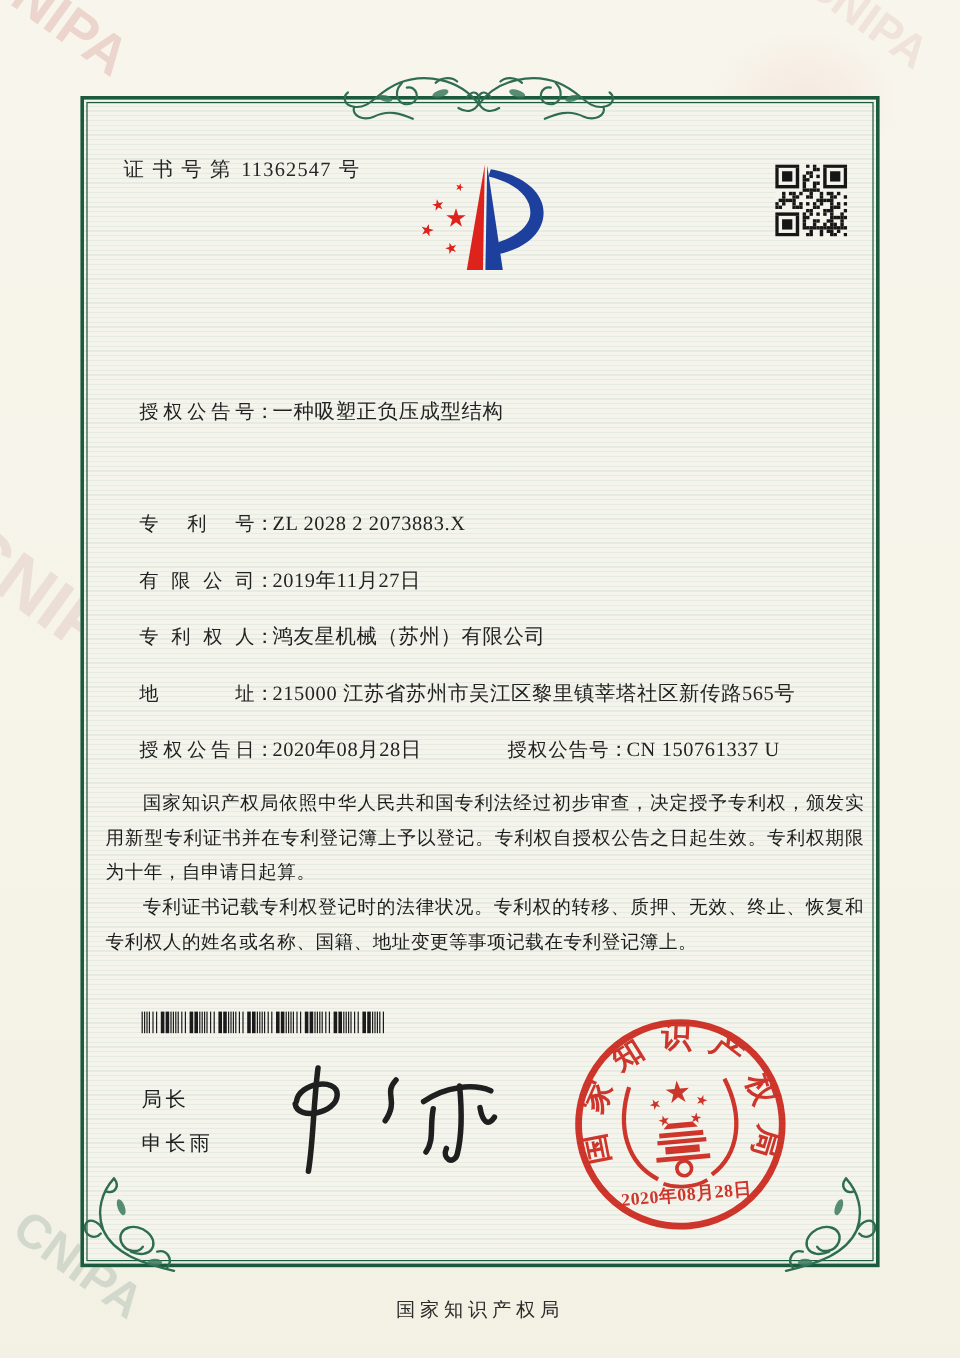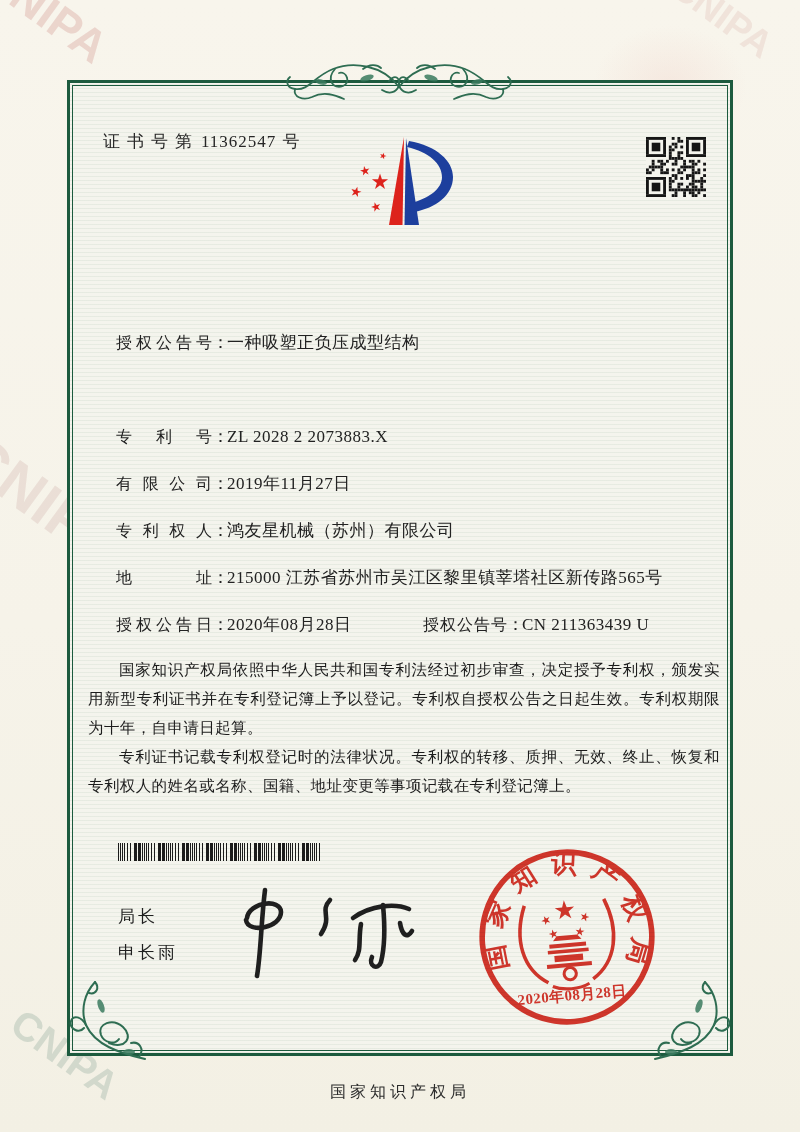--- a/index.html
+++ b/index.html
@@ -249,21 +249,21 @@
     </div>
     <div class="frow" style="top:436px">
       <span class="flabel">专利权人</span><span class="fcolon">：</span><span class="fvalue">鸿友星机械（苏州）有限公司</span>
     </div>
     <div class="frow" style="top:483px">
       <span class="flabel">地址</span><span class="fcolon">：</span><span class="fvalue">215000 江苏省苏州市吴江区黎里镇莘塔社区新传路565号</span>
     </div>
     <div class="frow" style="top:530px">
       <span class="flabel">授权公告日</span><span class="fcolon">：</span><span class="fvalue">2020年08月28日</span>
       <span class="grant2">
-        <span class="flabel">授权公告号</span><span class="fcolon">：</span><span class="fvalue">CN 211363439 U</span>
+        <span class="flabel">授权公告号</span><span class="fcolon">：</span><span class="fvalue">CN 150761337 U</span>
       </span>
     </div>
 
     <div class="bodytext">
       <p>国家知识产权局依照中华人民共和国专利法经过初步审查，决定授予专利权，颁发实用新型专利证书并在专利登记簿上予以登记。专利权自授权公告之日起生效。专利权期限为十年，自申请日起算。</p>
       <p>专利证书记载专利权登记时的法律状况。专利权的转移、质押、无效、终止、恢复和专利权人的姓名或名称、国籍、地址变更等事项记载在专利登记簿上。</p>
     </div>
 
     <div class="barcode" id="barcode"><i style="width: 1px;"></i><i class="g" style="width: 1px;"></i><i style="width: 1px;"></i><i class="g" style="width: 1px;"></i><i style="width: 1px;"></i><i class="g" style="width: 1px;"></i><i style="width: 1px;"></i><i class="g" style="width: 2px;"></i><i style="width: 1px;"></i><i class="g" style="width: 2px;"></i><i style="width: 1px;"></i><i class="g" style="width: 3px;"></i><i style="width: 3px;"></i><i class="g" style="width: 1px;"></i><i style="width: 3px;"></i><i class="g" style="width: 1px;"></i><i style="width: 1px;"></i><i class="g" style="width: 1px;"></i><i style="width: 1px;"></i><i class="g" style="width: 1px;"></i><i style="width: 1px;"></i><i class="g" style="width: 1px;"></i><i style="width: 1px;"></i><i class="g" style="width: 2px;"></i><i style="width: 1px;"></i><i class="g" style="width: 2px;"></i><i style="width: 1px;"></i><i class="g" style="width: 3px;"></i><i style="width: 3px;"></i><i class="g" style="width: 1px;"></i><i style="width: 3px;"></i><i class="g" style="width: 1px;"></i><i style="width: 1px;"></i><i class="g" style="width: 1px;"></i><i style="width: 1px;"></i><i class="g" style="width: 1px;"></i><i style="width: 1px;"></i><i class="g" style="width: 1px;"></i><i style="width: 1px;"></i><i class="g" style="width: 2px;"></i><i style="width: 1px;"></i><i class="g" style="width: 2px;"></i><i style="width: 1px;"></i><i class="g" style="width: 3px;"></i><i style="width: 3px;"></i><i class="g" style="width: 1px;"></i><i style="width: 3px;"></i><i class="g" style="width: 1px;"></i><i style="width: 1px;"></i><i class="g" style="width: 1px;"></i><i style="width: 1px;"></i><i class="g" style="width: 1px;"></i><i style="width: 1px;"></i><i class="g" style="width: 1px;"></i><i style="width: 1px;"></i><i class="g" style="width: 2px;"></i><i style="width: 1px;"></i><i class="g" style="width: 2px;"></i><i style="width: 1px;"></i><i class="g" style="width: 3px;"></i><i style="width: 3px;"></i><i class="g" style="width: 1px;"></i><i style="width: 3px;"></i><i class="g" style="width: 1px;"></i><i style="width: 1px;"></i><i class="g" style="width: 1px;"></i><i style="width: 1px;"></i><i class="g" style="width: 1px;"></i><i style="width: 1px;"></i><i class="g" style="width: 1px;"></i><i style="width: 1px;"></i><i class="g" style="width: 2px;"></i><i style="width: 1px;"></i><i class="g" style="width: 2px;"></i><i style="width: 1px;"></i><i class="g" style="width: 3px;"></i><i style="width: 3px;"></i><i class="g" style="width: 1px;"></i><i style="width: 3px;"></i><i class="g" style="width: 1px;"></i><i style="width: 1px;"></i><i class="g" style="width: 1px;"></i><i style="width: 1px;"></i><i class="g" style="width: 1px;"></i><i style="width: 1px;"></i><i class="g" style="width: 1px;"></i><i style="width: 1px;"></i><i class="g" style="width: 2px;"></i><i style="width: 1px;"></i><i class="g" style="width: 2px;"></i><i style="width: 1px;"></i><i class="g" style="width: 3px;"></i><i style="width: 3px;"></i><i class="g" style="width: 1px;"></i><i style="width: 3px;"></i><i class="g" style="width: 1px;"></i><i style="width: 1px;"></i><i class="g" style="width: 1px;"></i><i style="width: 1px;"></i><i class="g" style="width: 1px;"></i><i style="width: 1px;"></i><i class="g" style="width: 1px;"></i><i style="width: 1px;"></i><i class="g" style="width: 2px;"></i><i style="width: 1px;"></i><i class="g" style="width: 2px;"></i><i style="width: 1px;"></i><i class="g" style="width: 3px;"></i><i style="width: 3px;"></i><i class="g" style="width: 1px;"></i><i style="width: 3px;"></i><i class="g" style="width: 1px;"></i><i style="width: 1px;"></i><i class="g" style="width: 1px;"></i><i style="width: 1px;"></i><i class="g" style="width: 1px;"></i><i style="width: 1px;"></i><i class="g" style="width: 1px;"></i><i style="width: 1px;"></i><i class="g" style="width: 2px;"></i><i style="width: 1px;"></i><i class="g" style="width: 2px;"></i><i style="width: 1px;"></i><i class="g" style="width: 3px;"></i><i style="width: 3px;"></i><i class="g" style="width: 1px;"></i><i style="width: 3px;"></i><i class="g" style="width: 1px;"></i><i style="width: 1px;"></i><i class="g" style="width: 1px;"></i><i style="width: 1px;"></i><i class="g" style="width: 1px;"></i><i style="width: 1px;"></i><i class="g" style="width: 1px;"></i><i style="width: 1px;"></i><i class="g" style="width: 2px;"></i><i style="width: 1px;"></i><i class="g" style="width: 2px;"></i></div>
 

